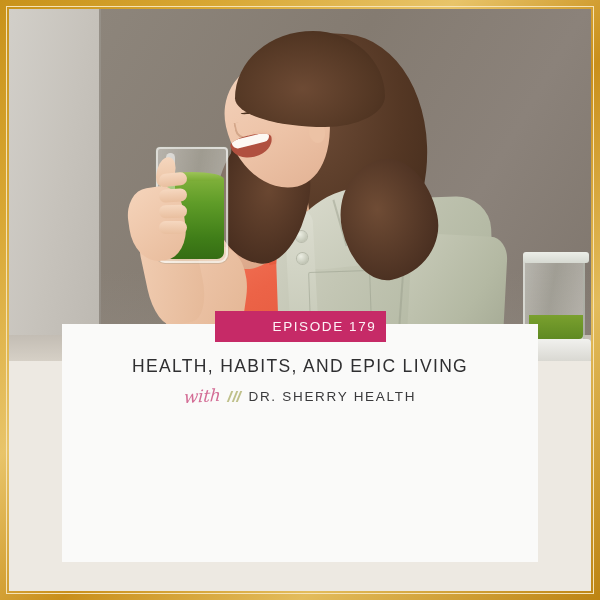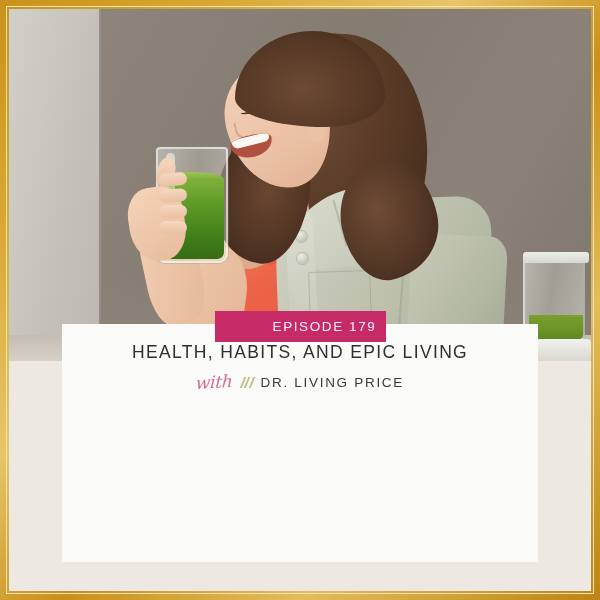--- a/index.html
+++ b/index.html
@@ -461,21 +461,21 @@
     font-family: "DejaVu Serif", "Liberation Serif", serif;
     font-weight: bold;
     font-size: 27px;
     line-height: 1.48;
     color: #C33A63;
     letter-spacing: .1px;
     white-space: nowrap;
   }
 
   .showname {
-    margin-top: 18px;
+    margin-top: 32px;
     font-family: "Liberation Sans", sans-serif;
     font-size: 17.5px;
     letter-spacing: 1.35px;
     color: #2f2f31;
     white-space: nowrap;
     text-align: center;
   }
 
   .byline {
     margin-top: 9px;
@@ -596,21 +596,21 @@
 
       <div class="showname">HEALTH, HABITS, AND EPIC LIVING</div>
 
       <div class="byline">
         <span class="with-script">with</span>
         <span class="slashes">
             <i></i>
             <i></i>
             <i></i>
           </span>
-        <span class="hostname">DR. LIVING PRICE</span>
+        <span class="hostname">DR. SHERRY HEALTH</span>
       </div>
     </div>
 
     <div class="badge">
       <span class="badge-label">EPISODE 179</span>
     </div>
 
   </div>
 </div>
 

